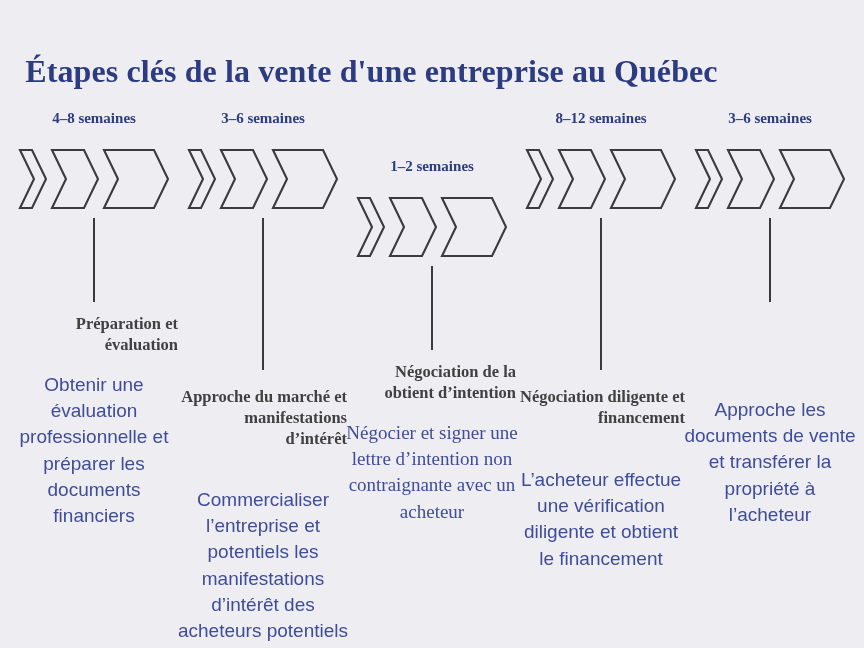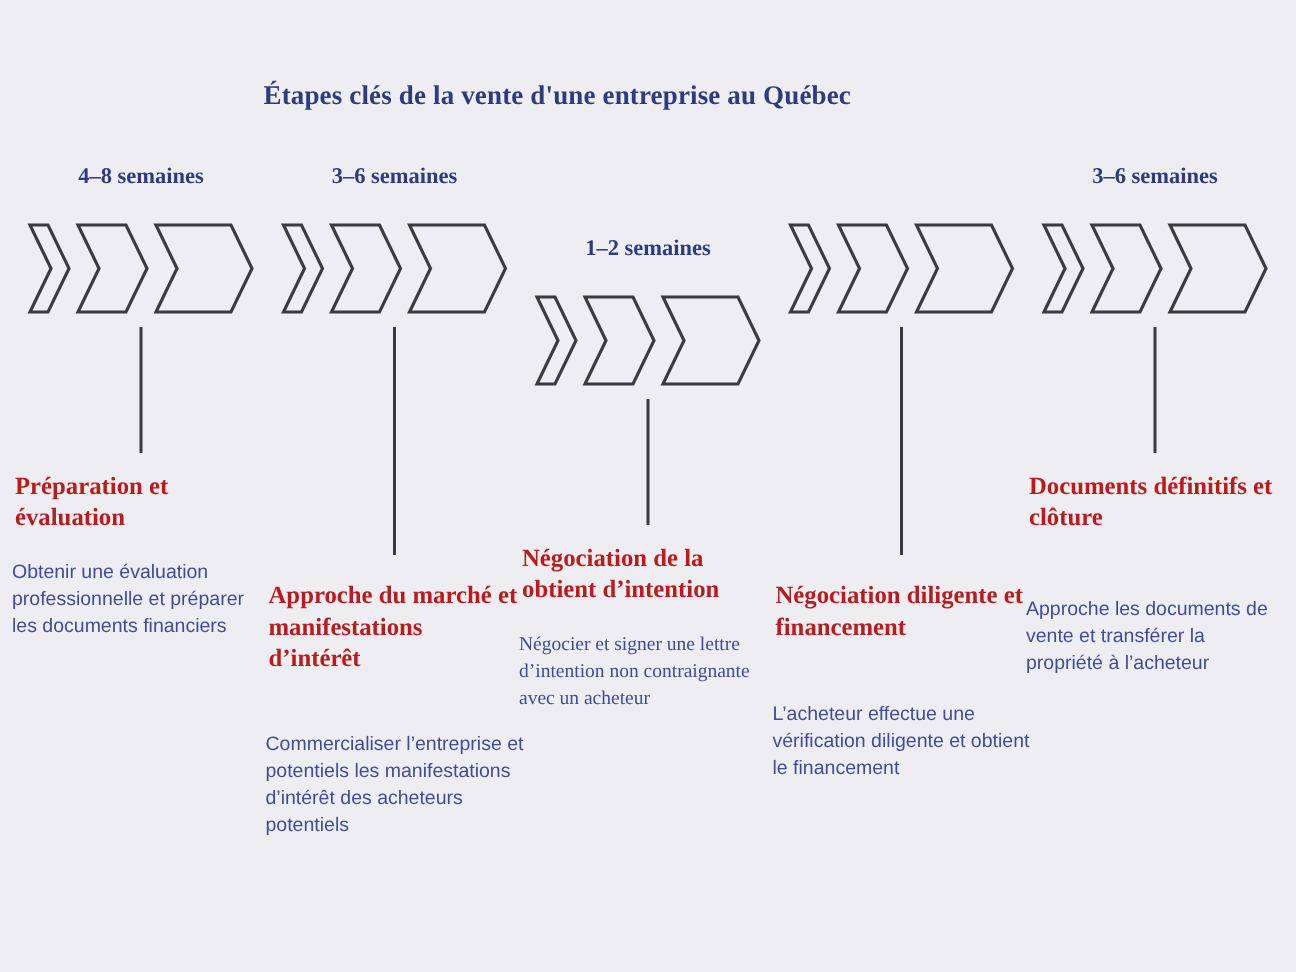--- a/index.html
+++ b/index.html
@@ -22,21 +22,21 @@
 
   
   .title {
     position: absolute;
     top: 53px;
     left: 0;
     width: 743px;
     text-align: center;
     font-family: "Liberation Serif", serif;
     font-weight: bold;
-    font-size: 18px;
+    font-size: 32px;
     letter-spacing: 0.1px;
     color: #2d3c81;
     white-space: nowrap;
   }
 
   
   .steps {
     position: absolute;
     top: 0;
     left: 0;
@@ -99,38 +99,39 @@
     background: #3b3b3d;
   }
   .conn-short { top: 218px; height: 84px; }
   .conn-long  { top: 218px; height: 152px; }
 
   
   .step-heading {
     position: absolute;
     left: 0;
     width: 168px;
-    text-align: left;
+    text-align: right;
     font-family: "Liberation Serif", serif;
     font-weight: bold;
     font-size: 16.5px;
     line-height: 1.28;
-    color: #b91c1c;
+    color: #404040;
   }
   .head-high { top: 313px; }
   .head-low  { top: 386px; }
 
   
   .step-body {
     position: absolute;
     left: -2px;
     width: 172px;
+    text-align: center;
     font-family: "Liberation Sans", sans-serif;
     font-weight: normal;
-    font-size: 13px;
+    font-size: 19px;
     line-height: 1.38;
     color: #3f4c9a;
   }
   .body-a { top: 372px; }  
   .body-b { top: 487px; }  
   .body-c { top: 372px; font-family: Liberation Serif, serif; }  
   .body-d { top: 467px; }  
   .body-e { top: 397px; }  
 </style>
 </head>
@@ -187,20 +188,21 @@
         </svg>
       </div>
 
       <div class="connector conn-short"></div>
 
       <div class="step-heading head-high">Négociation de la obtient d’intention</div>
       <div class="step-body body-c">Négocier et signer une lettre d’intention non contraignante avec un acheteur</div>
     </div>
 
     <div class="step step-4">
+      <div class="duration">8–12 semaines</div>
 
       <div class="chev-group">
         <svg viewBox="0 0 156 62" xmlns="http://www.w3.org/2000/svg">
           <path d="M4,2 L16,2 L30,31 L16,60 L4,60 L18,31 Z"></path>
           <path d="M36,2 L68,2 L82,31 L68,60 L36,60 L50,31 Z"></path>
           <path d="M88,2 L138,2 L152,31 L138,60 L88,60 L102,31 Z"></path>
         </svg>
       </div>
 
       <div class="connector conn-long"></div>
@@ -215,18 +217,17 @@
       <div class="chev-group">
         <svg viewBox="0 0 156 62" xmlns="http://www.w3.org/2000/svg">
           <path d="M4,2 L16,2 L30,31 L16,60 L4,60 L18,31 Z"></path>
           <path d="M36,2 L68,2 L82,31 L68,60 L36,60 L50,31 Z"></path>
           <path d="M88,2 L138,2 L152,31 L138,60 L88,60 L102,31 Z"></path>
         </svg>
       </div>
 
       <div class="connector conn-short"></div>
 
-      <div class="step-heading head-high">Documents définitifs et clôture</div>
       <div class="step-body body-e">Approche les documents de vente et transférer la propriété à l’acheteur</div>
     </div>
 
   </div>
 </div>
 
 </body></html>

